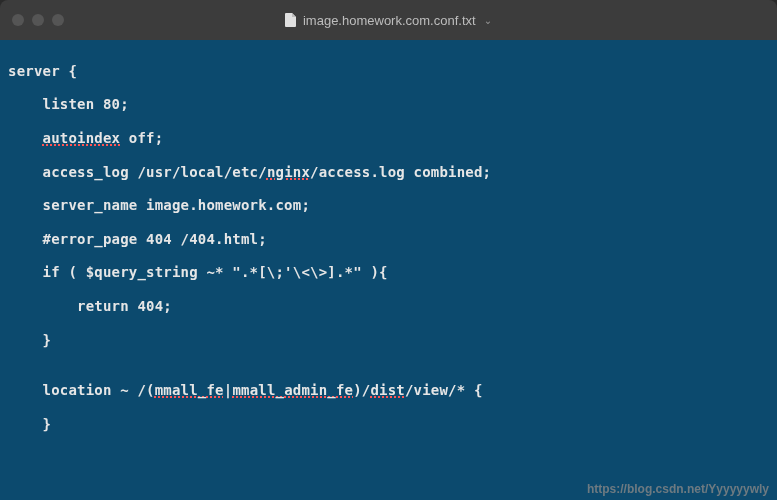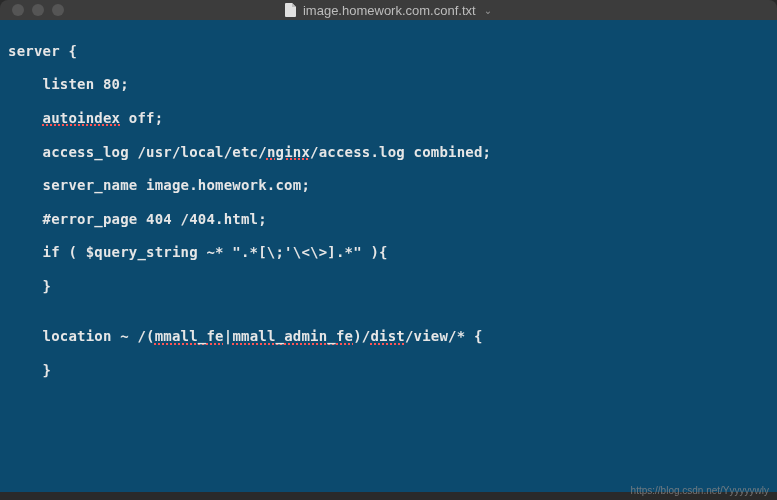--- a/index.html
+++ b/index.html
@@ -5,21 +5,21 @@
     * { margin: 0; padding: 0; box-sizing: border-box; }
     body {
       width: 777px;
       height: 500px;
       background: #2a2a2a;
       font-family: Menlo, Monaco, Consolas, monospace;
       overflow: hidden;
       position: relative;
     }
     .titlebar {
-      height: 20px;
+      height: 40px;
       background: #3c3c3c;
       display: flex;
       align-items: center;
       position: relative;
       border-top-left-radius: 8px;
       border-top-right-radius: 8px;
     }
     .traffic-lights {
       display: flex;
       gap: 8px;
@@ -72,22 +72,23 @@
       text-decoration-color: #ff5555;
       text-decoration-thickness: 2px;
       text-underline-offset: 2px;
     }
     .watermark {
       position: absolute;
       right: 8px;
       bottom: 4px;
       color: #868686;
       font-family: -apple-system, Arial, sans-serif;
-      font-size: 10px;
+      font-size: 12px;
       opacity: 0.8;
+      font-weight: bold;
     }
   </style>
 </head>
 <body>
 
 <div class="titlebar">
   <div class="traffic-lights">
     <div class="traffic-light"></div>
     <div class="traffic-light"></div>
     <div class="traffic-light"></div>
@@ -105,20 +106,21 @@
 </div>
 
 <div class="editor">
 <div class="line"><span>server {</span></div>
 <div class="line"><span>    listen 80;</span></div>
 <div class="line"><span>    </span><span class="sqg">autoindex</span><span> off;</span></div>
 <div class="line"><span>    access_log /usr/local/etc/</span><span class="sqg">nginx</span><span>/access.log combined;</span></div>
 <div class="line"><span>    server_name image.homework.com;</span></div>
 <div class="line"><span>    #error_page 404 /404.html;</span></div>
 <div class="line"><span>    if ( $query_string ~* ".*[\;'\&lt;\&gt;].*" ){</span></div>
+<div class="line"><span>        return 404;</span></div>
 <div class="line"><span>    }</span></div>
 <div class="line"><span></span></div>
 <div class="line"><span>    location ~ /(</span><span class="sqg">mmall_fe</span><span>|</span><span class="sqg">mmall_admin_fe</span><span>)/</span><span class="sqg">dist</span><span>/view/* {</span></div>
 <div class="line"><span>    }</span></div>
 <div class="line"><span></span></div>
 
 
 
 
 

